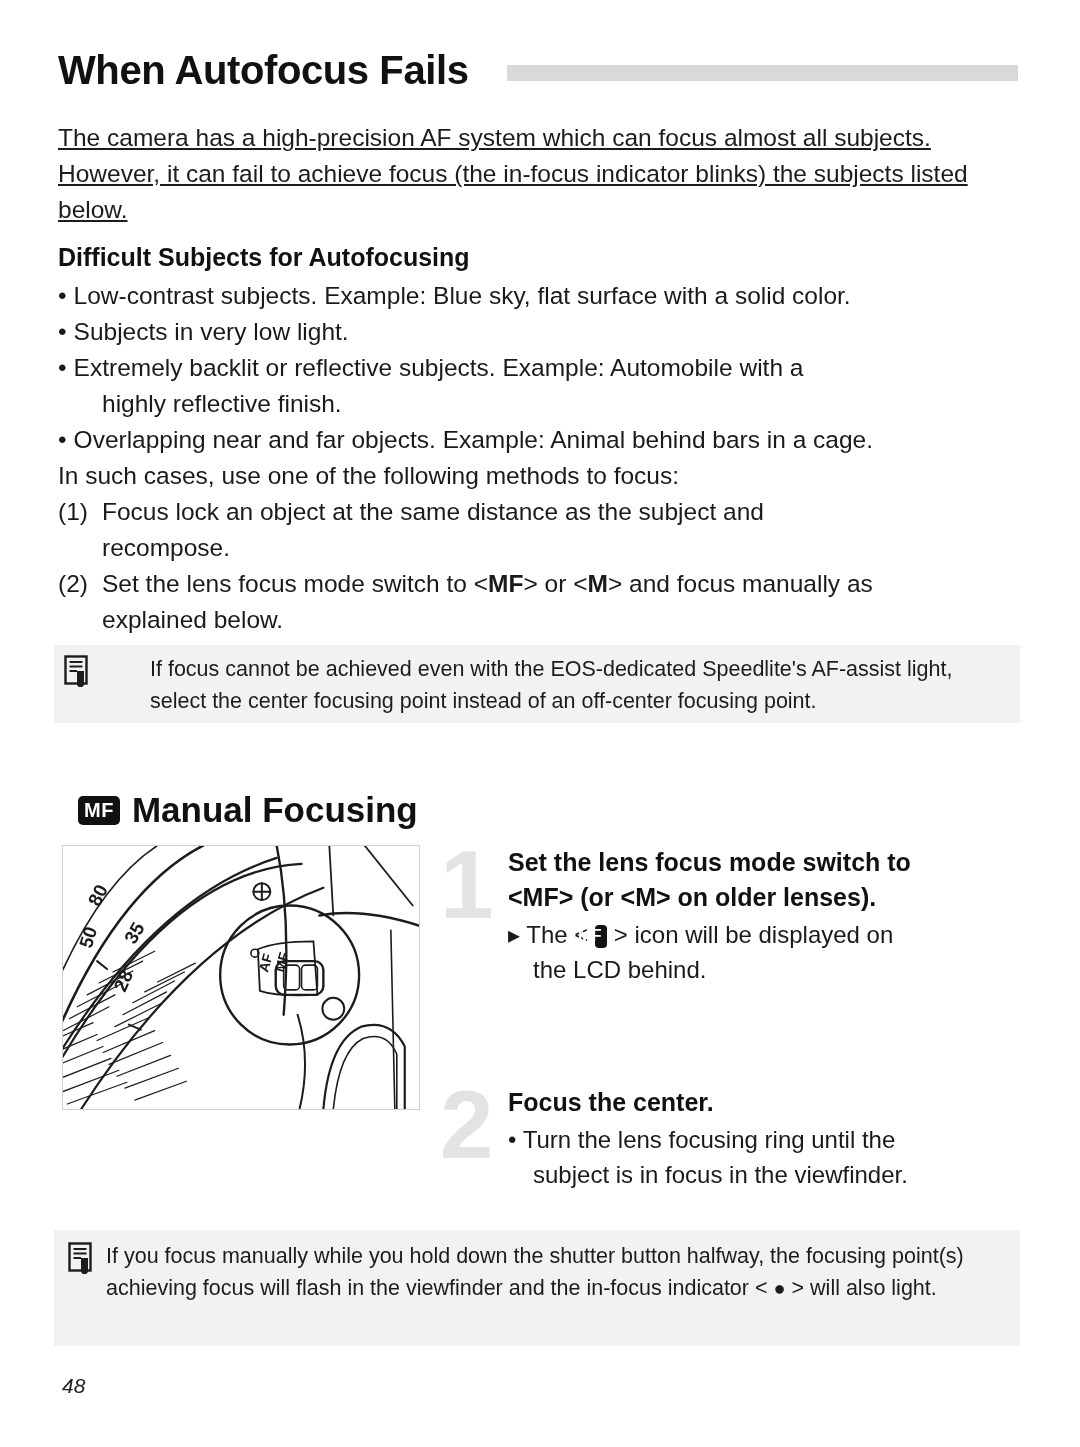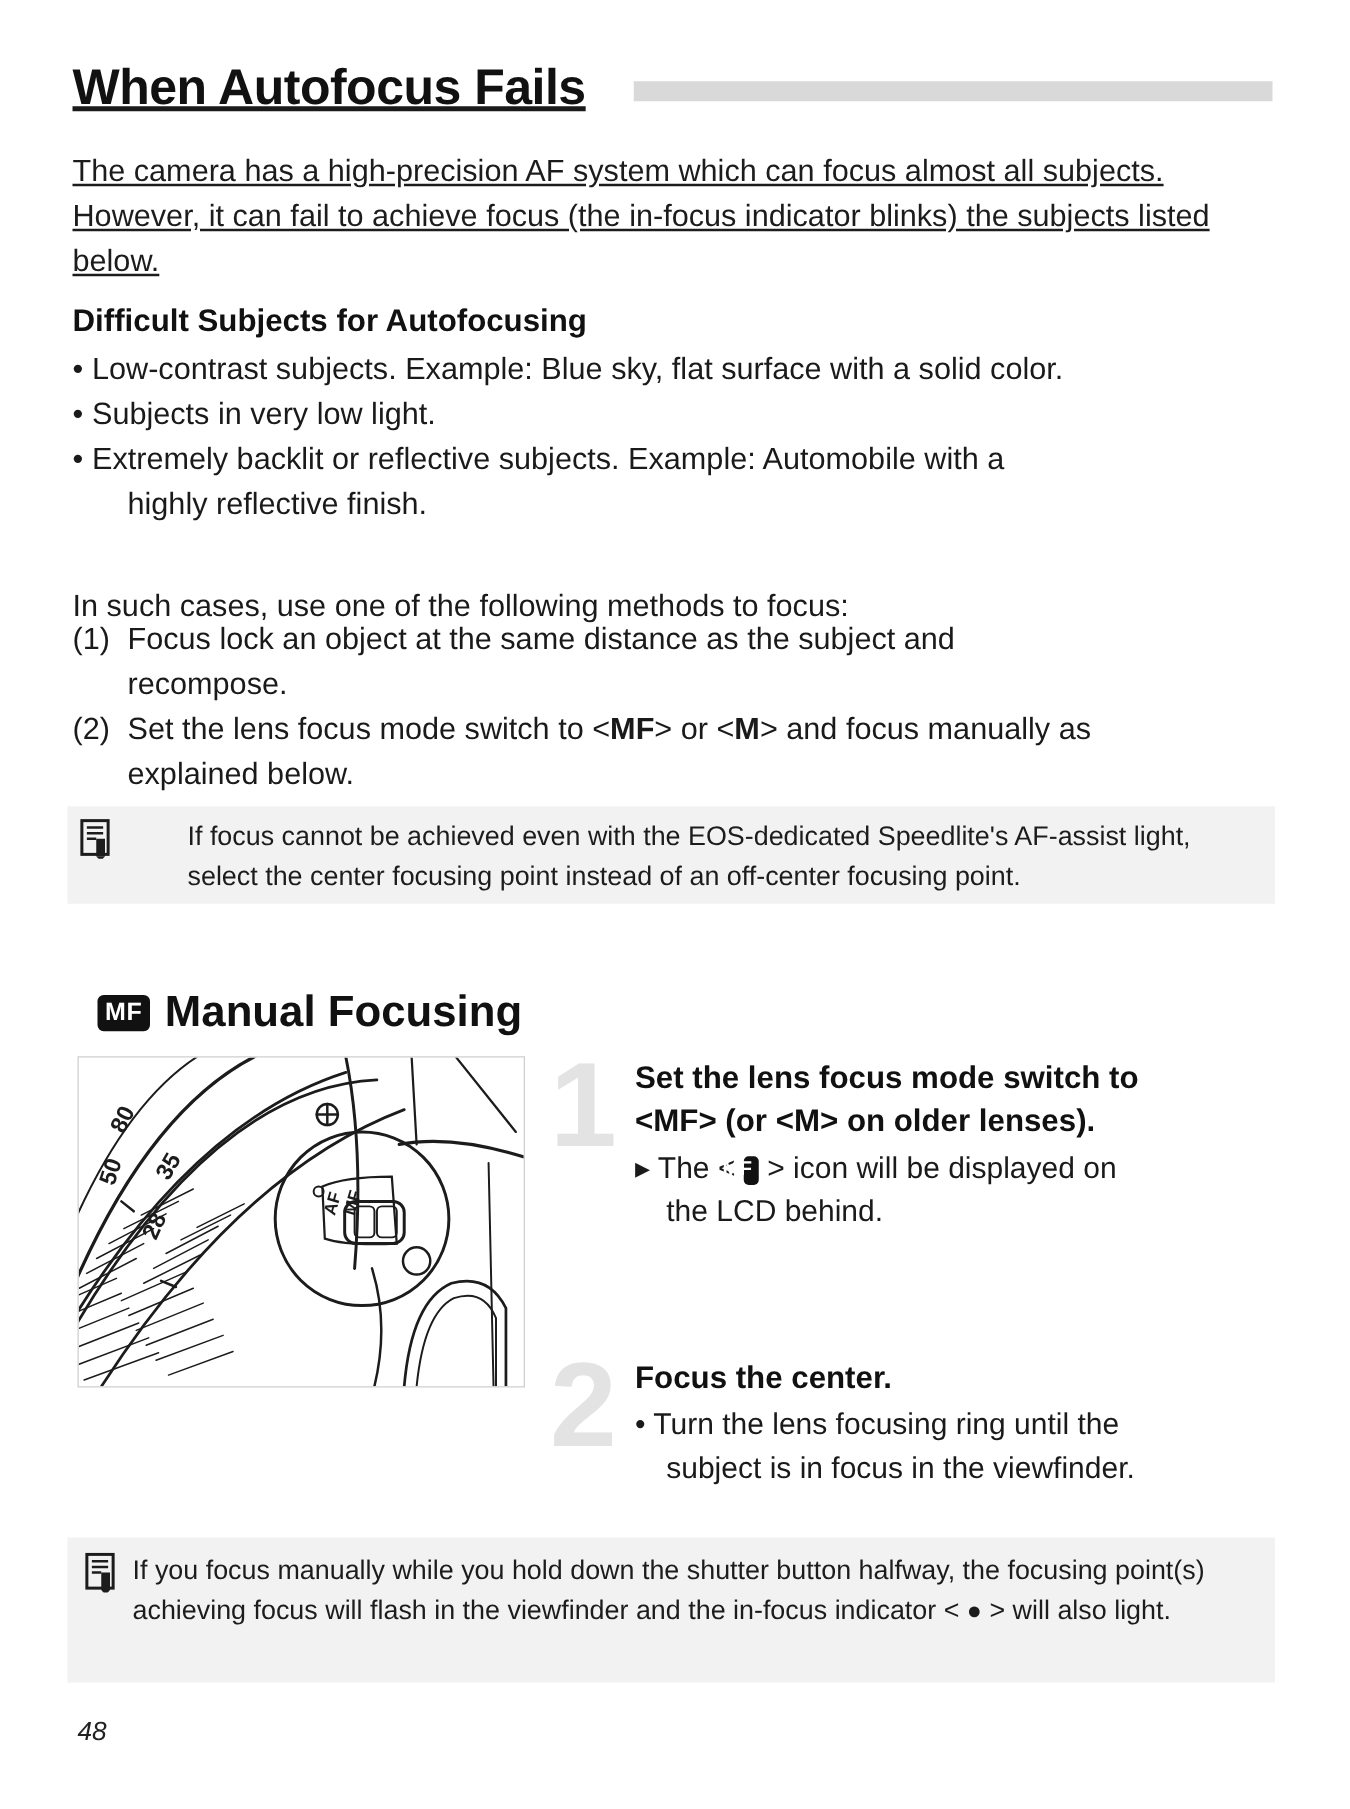--- a/index.html
+++ b/index.html
@@ -22,21 +22,20 @@
     padding: 0;
   }
 
   
   .title-row {
     position: absolute;
     left: 58px; top: 44px;
     width: 960px; height: 52px;
     display: flex;
     align-items: center;
-    text-decoration: underline;
   }
   .page-title {
     font-size: 40px;
     font-weight: bold;
     letter-spacing: -0.4px;
     white-space: nowrap;
     color: #111;
   }
   .title-bar {
     margin-left: 38px;
@@ -79,21 +78,21 @@
     padding-left: 22px;
     text-indent: -22px;
     margin: 0;
   }
   .bullets .bi .bmark { margin-right: 7px; }
   .bullets .bi .cont { display: block; text-indent: 0; padding-left: 22px; }
 
   
   .methods-intro {
     position: absolute;
-    left: 58px; top: 468px;
+    left: 58px; top: 458px;
     font-size: 24.5px;
     line-height: 36px;
   }
   .numlist {
     position: absolute;
     left: 58px; top: 494px;
     width: 965px;
     font-size: 24.5px;
     line-height: 36px;
   }
@@ -243,20 +242,23 @@
   <div class="bullets">
     <span class="bi">
       <span class="bmark">•</span><span>Low-contrast subjects. Example: Blue sky, flat surface with a solid color.</span>
     </span>
     <span class="bi">
       <span class="bmark">•</span><span>Subjects in very low light.</span>
     </span>
     <span class="bi">
       <span class="bmark">•</span><span>Extremely backlit or reflective subjects. Example: Automobile with a</span>
       <span class="cont">highly reflective finish.</span>
+    </span>
+    <span class="bi">
+      <span class="bmark">•</span><span>Overlapping near and far objects. Example: Animal behind bars in a cage.</span>
     </span>
   </div>
 
   <div class="methods-intro">In such cases, use one of the following methods to focus:</div>
 
   <div class="numlist">
     <span class="ni">
       <span class="nmark">(1)</span><span>Focus lock an object at the same distance as the subject and</span>
       <span class="cont">recompose.</span>
     </span>

